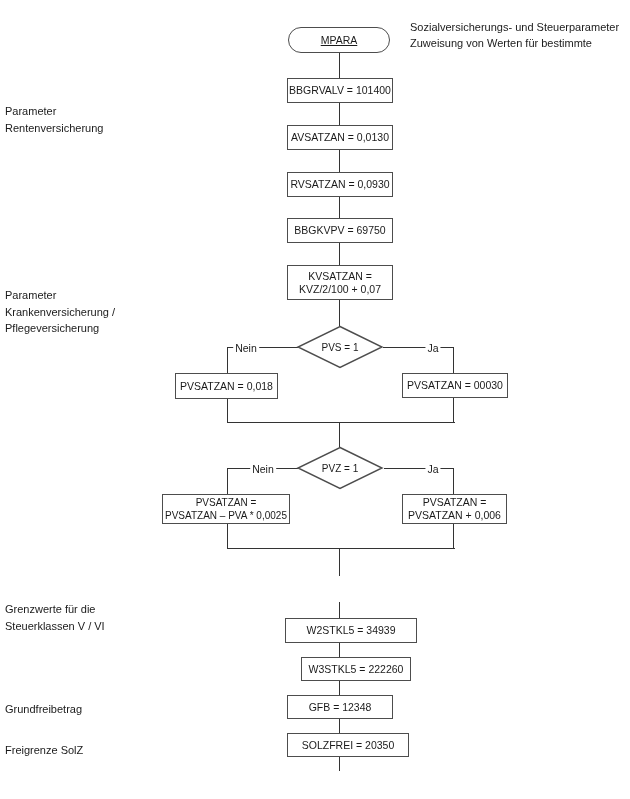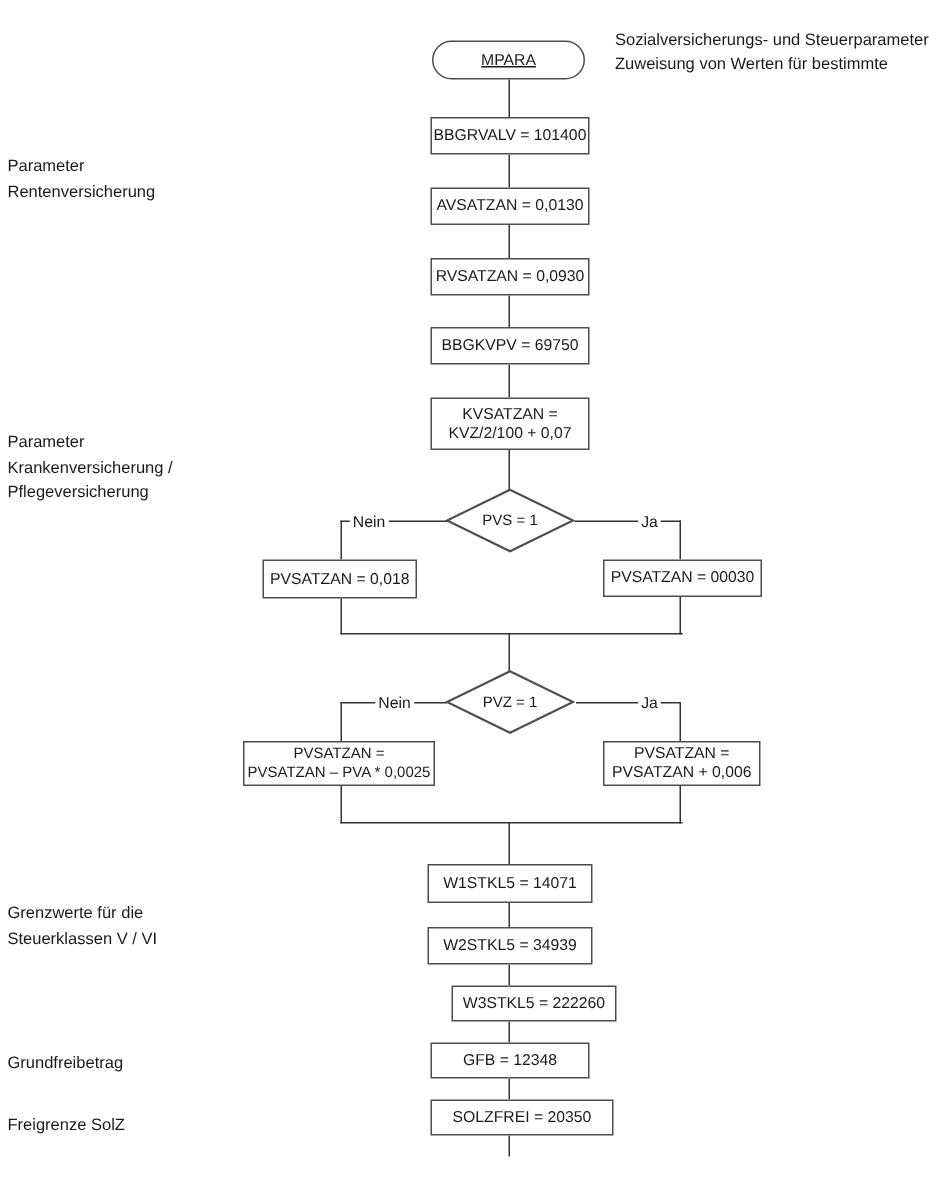--- a/index.html
+++ b/index.html
@@ -124,20 +124,19 @@
 
   <div class="node" style="left:162px;top:494px;width:128px;height:30px;font-size:10px;">
     <div>PVSATZAN =</div>
     <div>PVSATZAN – PVA * 0,0025</div>
   </div>
   <div class="node" style="left:402px;top:494px;width:105px;height:30px;">
     <div>PVSATZAN =</div>
     <div>PVSATZAN + 0,006</div>
   </div>
 
-  <div class="node" style="left:285px;top:576px;width:110px;height:26px;">W1STKL5 = 14071</div>
-  <div class="node" style="left:285px;top:618px;width:110px;height:25px;">W2STKL5 = 34939</div>
+  <div class="node" style="left:285px;top:618px;width:132px;height:25px;">W2STKL5 = 34939</div>
   <div class="node" style="left:285px;top:657px;width:110px;height:24px;margin-left:16px;">W3STKL5 = 222260</div>
   <div class="node" style="left:287px;top:695px;width:106px;height:24px;">GFB = 12348</div>
   <div class="node" style="left:287px;top:733px;width:122px;height:24px;">SOLZFREI = 20350</div>
 
 
 </div>
 
 </body></html>

